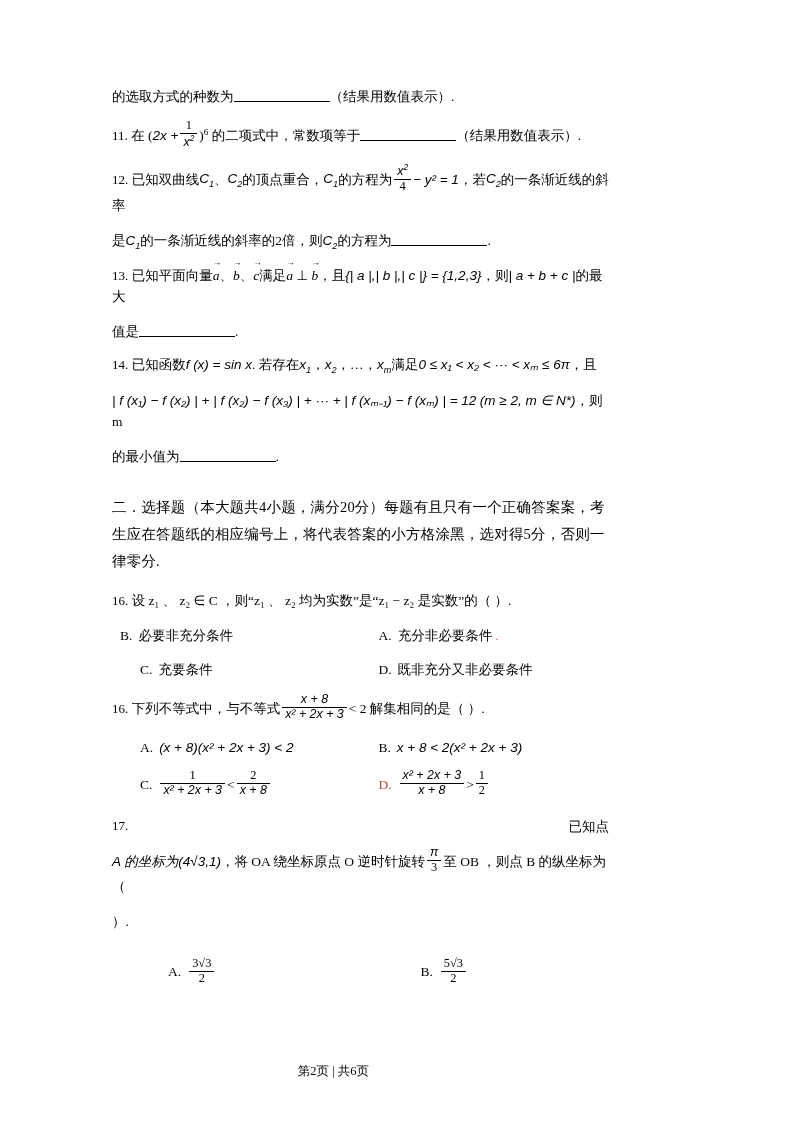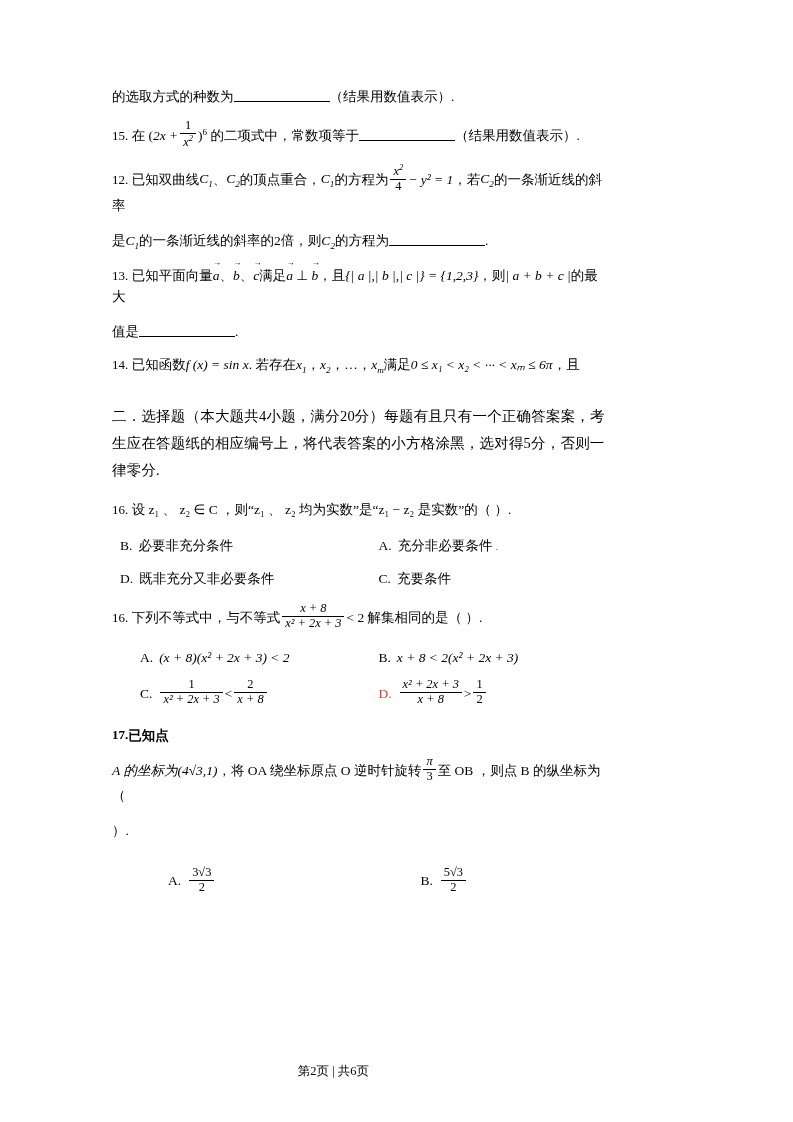--- a/index.html
+++ b/index.html
@@ -30,21 +30,21 @@
     margin: 0 0 14px 0;
     text-align: left;
   }
   .q {
     margin-bottom: 13px;
   }
   .num {
     font-size: 13px;
   }
   
-  .mi { font-family: Liberation Serif, serif; font-style: italic; }
+  .mi { font-family: Liberation Sans, sans-serif; font-style: italic; }
   .mn { font-family: "Liberation Serif", serif; }
   .frac {
     display: inline-block;
     vertical-align: middle;
     text-align: center;
     font-size: 0.92em;
     line-height: 1.12;
     margin: 0 2px;
     position: relative;
     top: -0.15em;
@@ -115,37 +115,36 @@
     font-size: 12.5px;
     color: #000;
   }
   .dot-red {
     color: #c24a3a;
     font-size: 11px;
   }
   .ul-red { color: #c24a3a; }
   .q17-top {
     display: flex;
-    justify-content: flex-start;
+    justify-content: space-between;
     font-size: 13.5px;
     margin-bottom: 12px;
-    font-weight: bold;
   }
 </style>
 </head>
 <body>
 
 <div class="page">
 
   <div class="line q">
     <span>的选取方式的种数为</span><span class="blank"></span><span>（结果用数值表示）.</span>
   </div>
 
   <div class="line q">
-    <span class="num">15.</span>
+    <span class="num">11.</span>
     <span>在</span>
     <span>(<span class="mi">2x +</span><span class="frac"><span class="top mn">1</span><span class="bot mi"><span>x</span><sup class="exp">2</sup></span></span>)<sup class="exp">6</sup></span>
     <span>的二项式中，常数项等于</span><span class="blank"></span><span>（结果用数值表示）.</span>
   </div>
 
   <div class="line">
     <span class="num">12.</span>
     <span>已知双曲线</span><span class="mi"><span>C</span><sub class="sb">1</sub></span><span>、</span><span class="mi"><span>C</span><sub class="sb">2</sub></span><span>的顶点重合，</span><span class="mi"><span>C</span><sub class="sb">1</sub></span><span>的方程为</span><span class="frac"><span class="top mi"><span>x</span><sup class="exp">2</sup></span><span class="bot mn">4</span></span><span class="mi">− y² = 1</span><span>，若</span><span class="mi"><span>C</span><sub class="sb">2</sub></span><span>的一条渐近线的斜率</span>
   </div>
   <div class="line q">
@@ -156,20 +155,27 @@
     <span class="num">13.</span>
     <span>已知平面向量</span><span class="vec">a</span>、<span class="vec">b</span>、<span class="vec">c</span><span>满足</span><span class="vec">a</span> ⊥ <span class="vec">b</span><span>，且</span><span class="mi">{| a |,| b |,| c |} = {1,2,3}</span><span>，则</span><span class="mi">| a + b + c |</span><span>的最大</span>
   </div>
   <div class="line q">
     <span>值是</span><span class="blank"></span>.
   </div>
 
   <div class="line">
     <span class="num">14.</span>
     <span>已知函数</span><span class="mi">f (x) = sin x</span><span>. 若存在</span><span class="mi"><span>x</span><sub class="sb">1</sub></span>，<span class="mi"><span>x</span><sub class="sb">2</sub></span>，<span>…，</span><span class="mi"><span>x</span><sub class="sb">m</sub></span><span>满足</span><span class="mi">0 ≤ x₁ &lt; x₂ &lt; ··· &lt; xₘ ≤ 6π</span><span>，且</span>
+  </div>
+  <div class="line">
+    <span class="mi">| f (x₁) − f (x₂) | + | f (x₂) − f (x₃) | + ··· + | f (xₘ₋₁) − f (xₘ) | = 12</span>
+    <span class="mi">(m ≥ 2, m ∈ N*)</span><span>，则 m</span>
+  </div>
+  <div class="line q">
+    <span>的最小值为</span><span class="blank"></span>.
   </div>
 
   <div class="section-head">
     <div>二．选择题（本大题共4小题，满分20分）每题有且只有一个正确答案案，考</div>
     <div>生应在答题纸的相应编号上，将代表答案的小方格涂黑，选对得5分，否则一</div>
     <div>律零分.</div>
   </div>
 
   <div class="line">
     <span class="num">16.</span>
@@ -179,25 +185,25 @@
     <div class="choice-row">
       <div class="choice right">
         <span class="lbl">B.</span><span>必要非充分条件</span>
       </div>
       <div class="choice left">
         <span class="lbl">A.</span><span>充分非必要条件</span>
         <span class="dot-red">.</span>
       </div>
     </div>
     <div class="choice-row">
+      <div class="choice left">
+        <span class="lbl">C.</span><span>充要条件</span>
+      </div>
       <div class="choice right">
         <span class="lbl">D.</span><span>既非充分又非必要条件</span>
-      </div>
-      <div class="choice left">
-        <span class="lbl">C.</span><span>充要条件</span>
       </div>
     </div>
   </div>
 
   <div class="line">
     <span class="num">16.</span>
     <span>下列不等式中，与不等式</span><span class="frac"><span class="top mi">x + 8</span><span class="bot mi">x² + 2x + 3</span></span><span>&lt; 2 解集相同的是（      ）.</span>
   </div>
   <div class="choices">
     <div class="choice-row">

